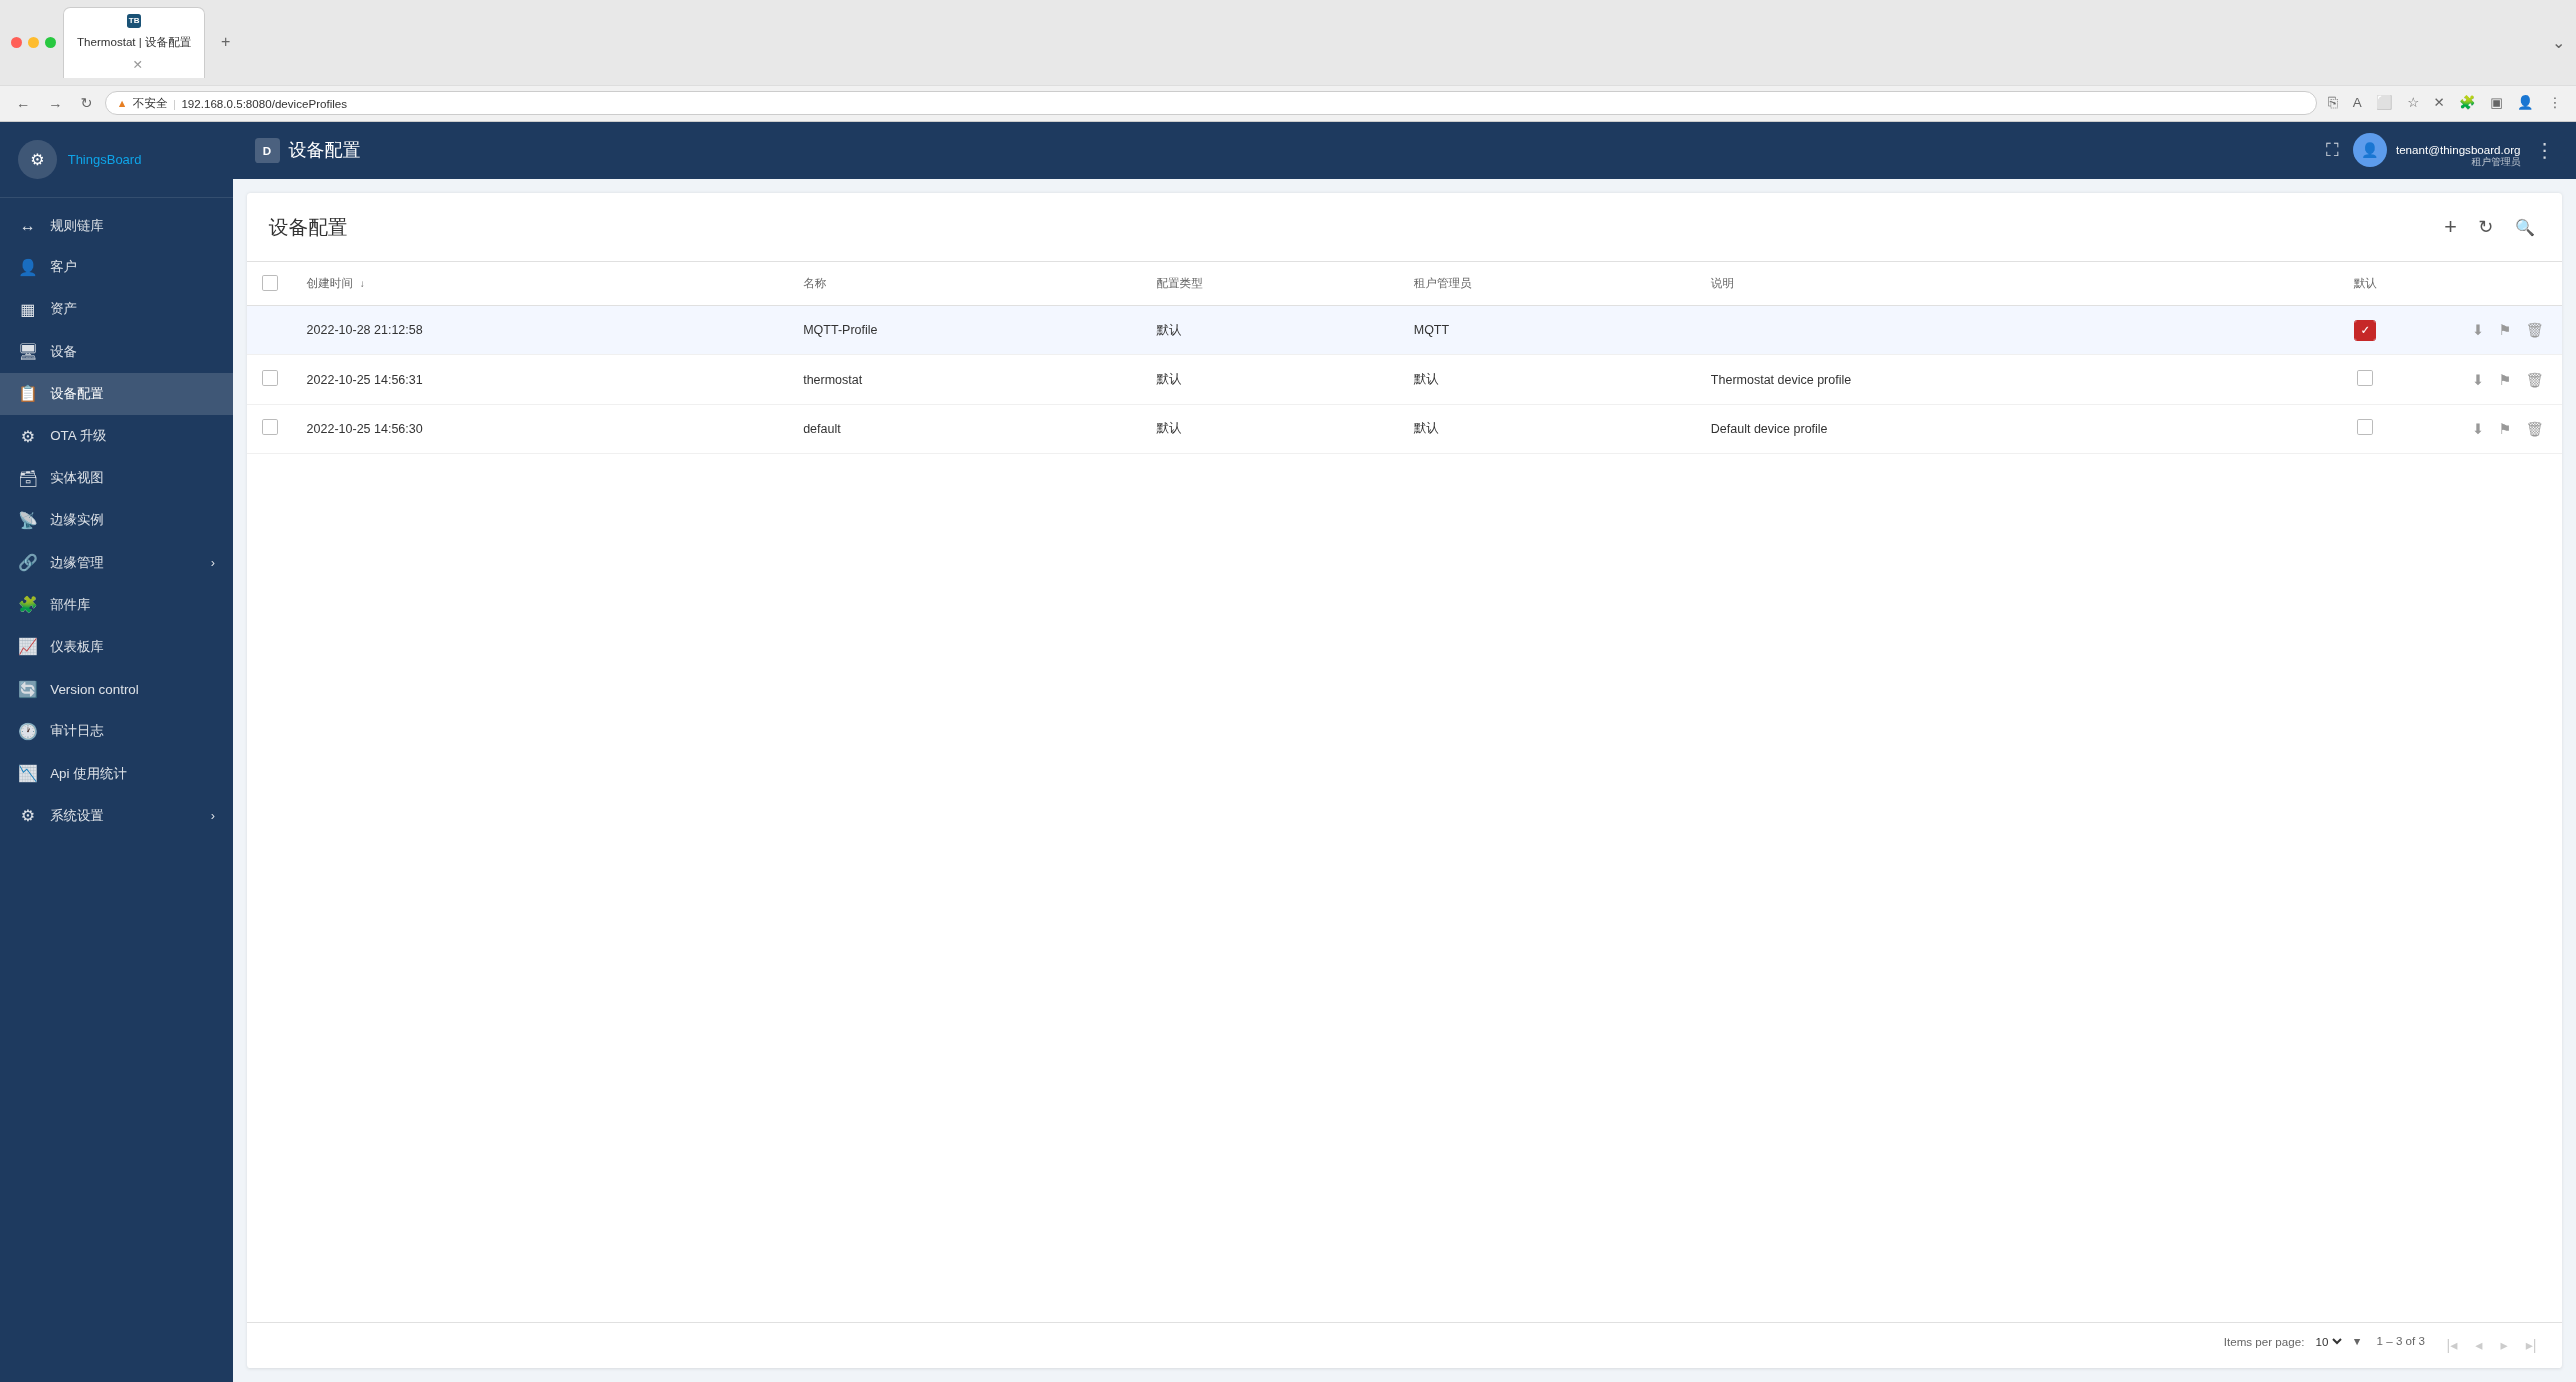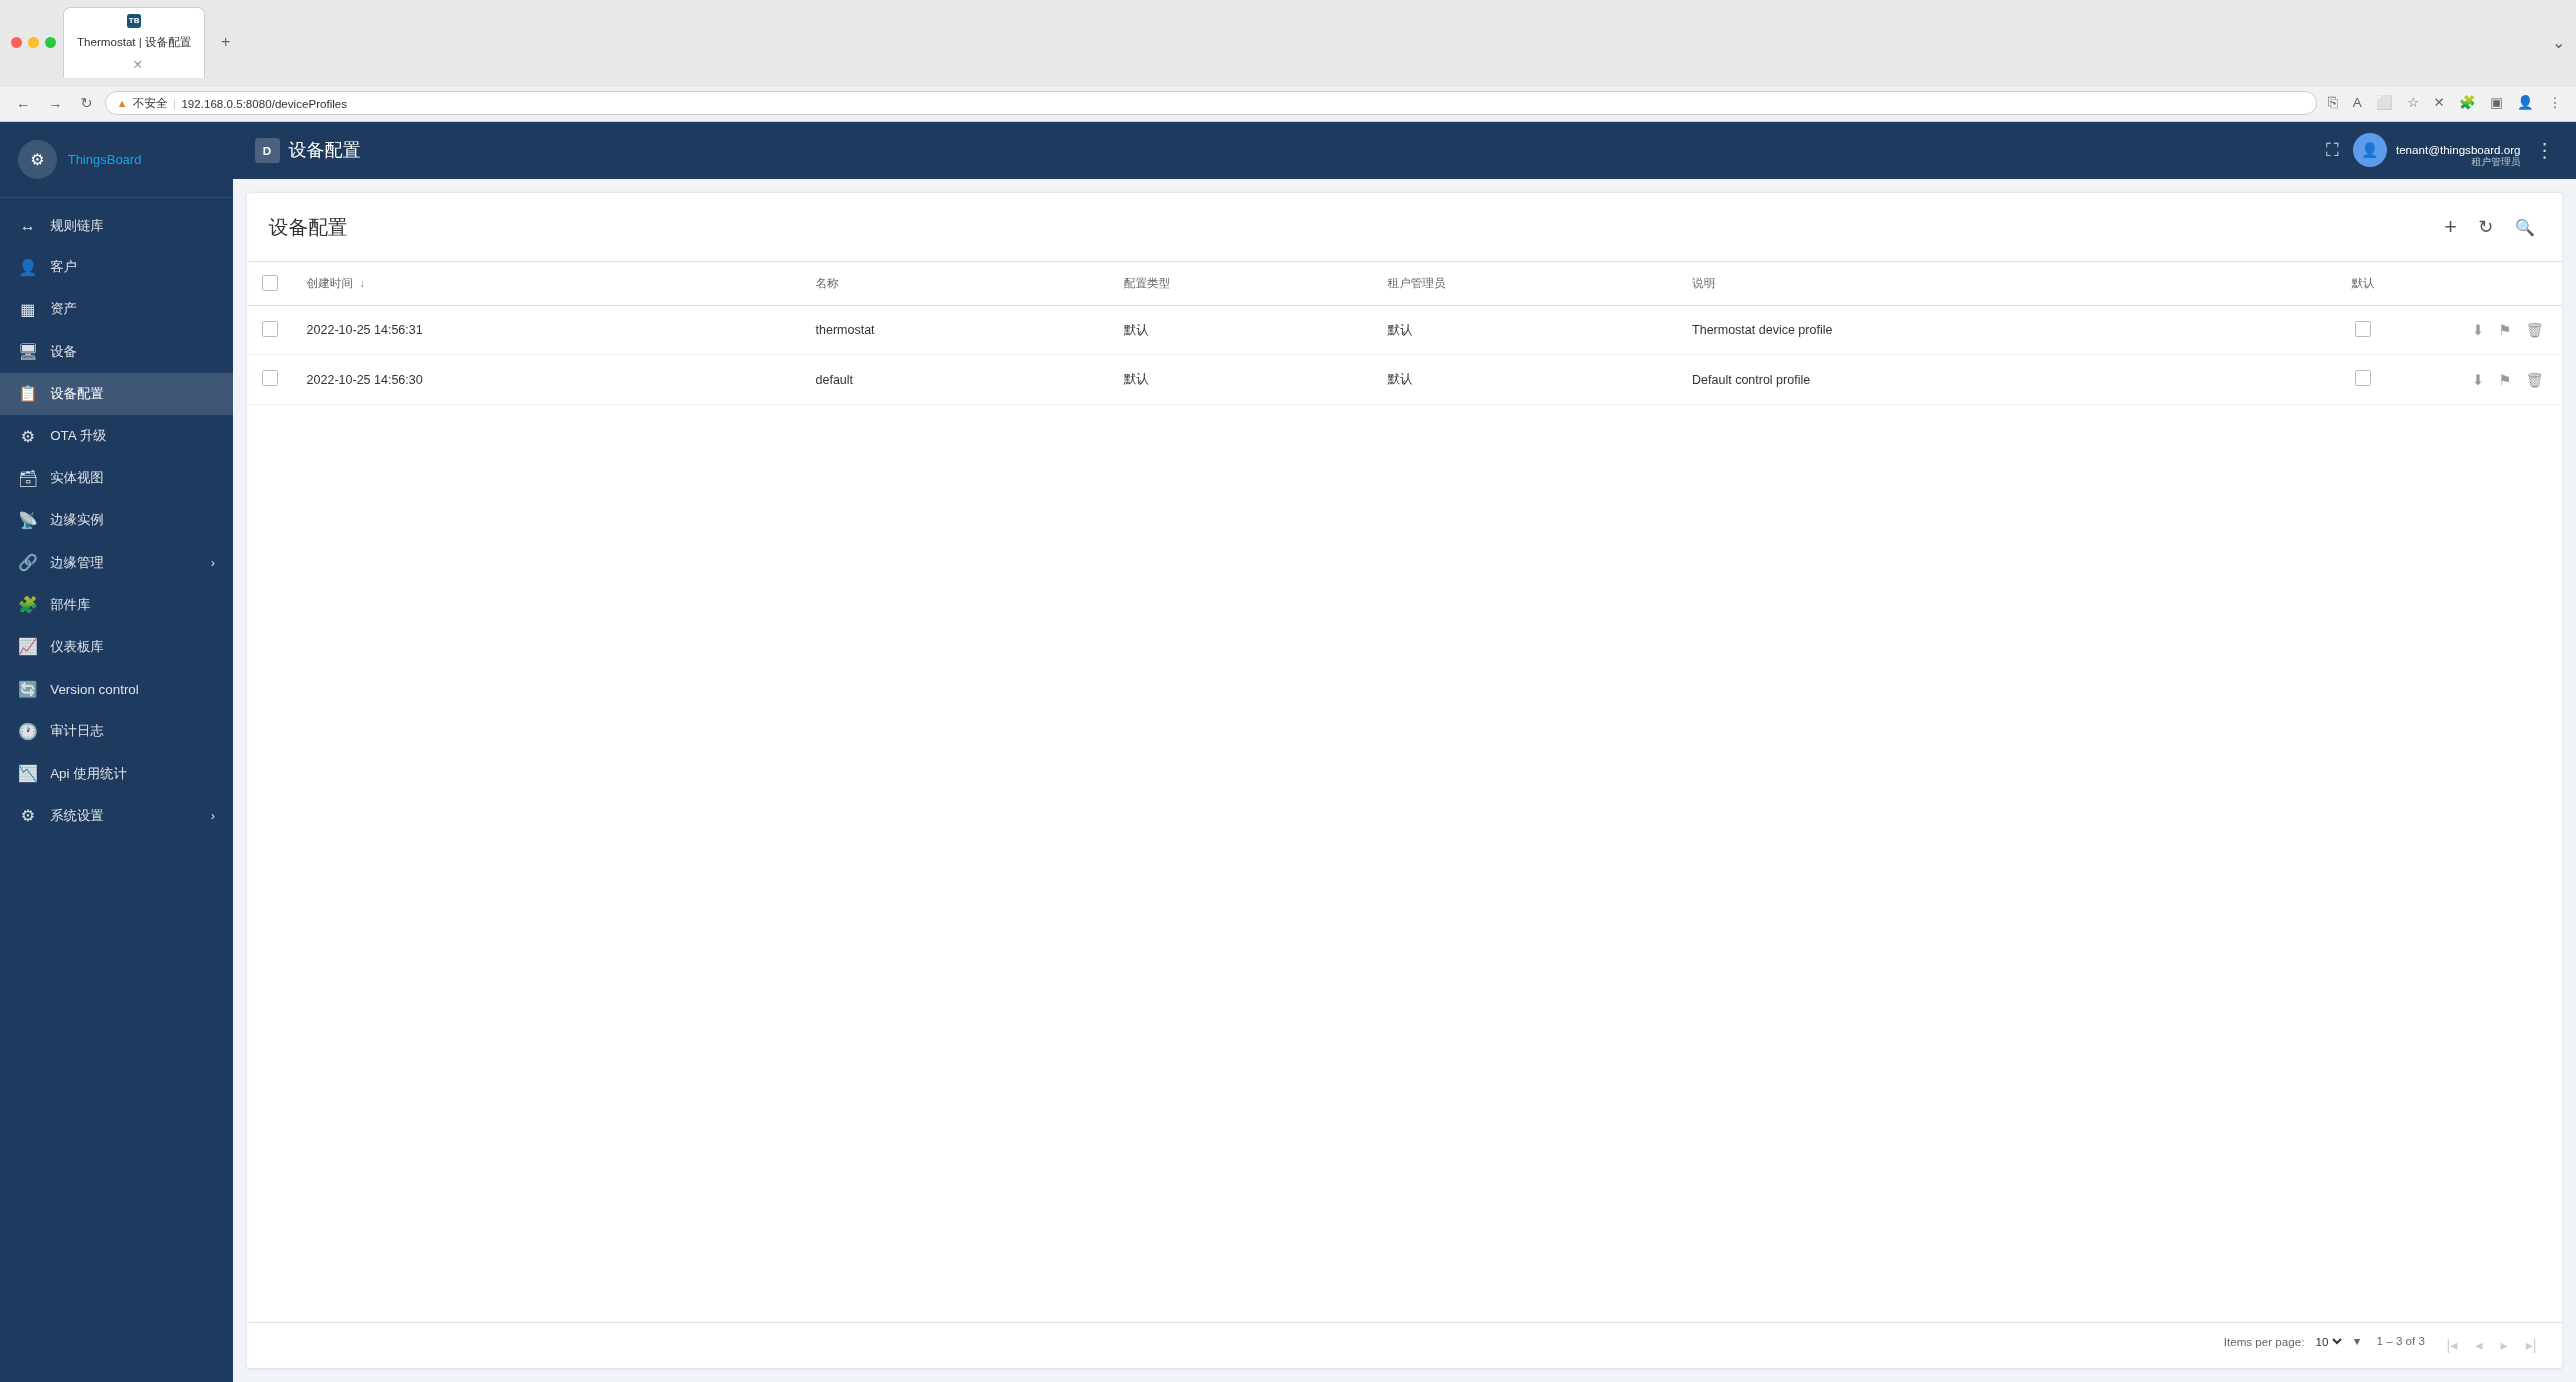--- a/index.html
+++ b/index.html
@@ -250,20 +250,40 @@
                 <span>说明</span>
               </th>
               <th style="text-align:center;">
                 <span>默认</span>
               </th>
               <th style="width:107px;"></th>
             </tr>
           </thead>
           <tbody>
 
+            <tr class="row-selected">
+              <td class="checkbox-cell">
+                
+              </td>
+              <td>2022-10-28 21:12:58</td>
+              <td>MQTT-Profile</td>
+              <td>默认</td>
+              <td>MQTT</td>
+              <td></td>
+              <td style="text-align:center;">
+                <div style="width:19.7px;height:19.7px;background:#c62828;border:1.8px solid #c62828;outline:1.8px solid #c62828;border-radius:1.8px;display:inline-flex;align-items:center;justify-content:center;color:white;font-size:11.6px;">✓</div>
+              </td>
+              <td>
+                <div class="row-actions">
+                  <button class="row-action-btn" title="Download">⬇</button>
+                  <button class="row-action-btn" title="Set default">⚑</button>
+                  <button class="row-action-btn" title="Delete">🗑</button>
+                </div>
+              </td>
+            </tr>
 
             <tr>
               <td class="checkbox-cell">
                 <div class="checkbox"></div>
               </td>
               <td>2022-10-25 14:56:31</td>
               <td>thermostat</td>
               <td>默认</td>
               <td>默认</td>
               <td>Thermostat device profile</td>
@@ -280,21 +300,21 @@
             </tr>
 
             <tr>
               <td class="checkbox-cell">
                 <div class="checkbox"></div>
               </td>
               <td>2022-10-25 14:56:30</td>
               <td>default</td>
               <td>默认</td>
               <td>默认</td>
-              <td>Default control profile</td>
+              <td>Default device profile</td>
               <td style="text-align:center;">
                 <div class="checkbox"></div>
               </td>
               <td>
                 <div class="row-actions">
                   <button class="row-action-btn">⬇</button>
                   <button class="row-action-btn">⚑</button>
                   <button class="row-action-btn">🗑</button>
                 </div>
               </td>

